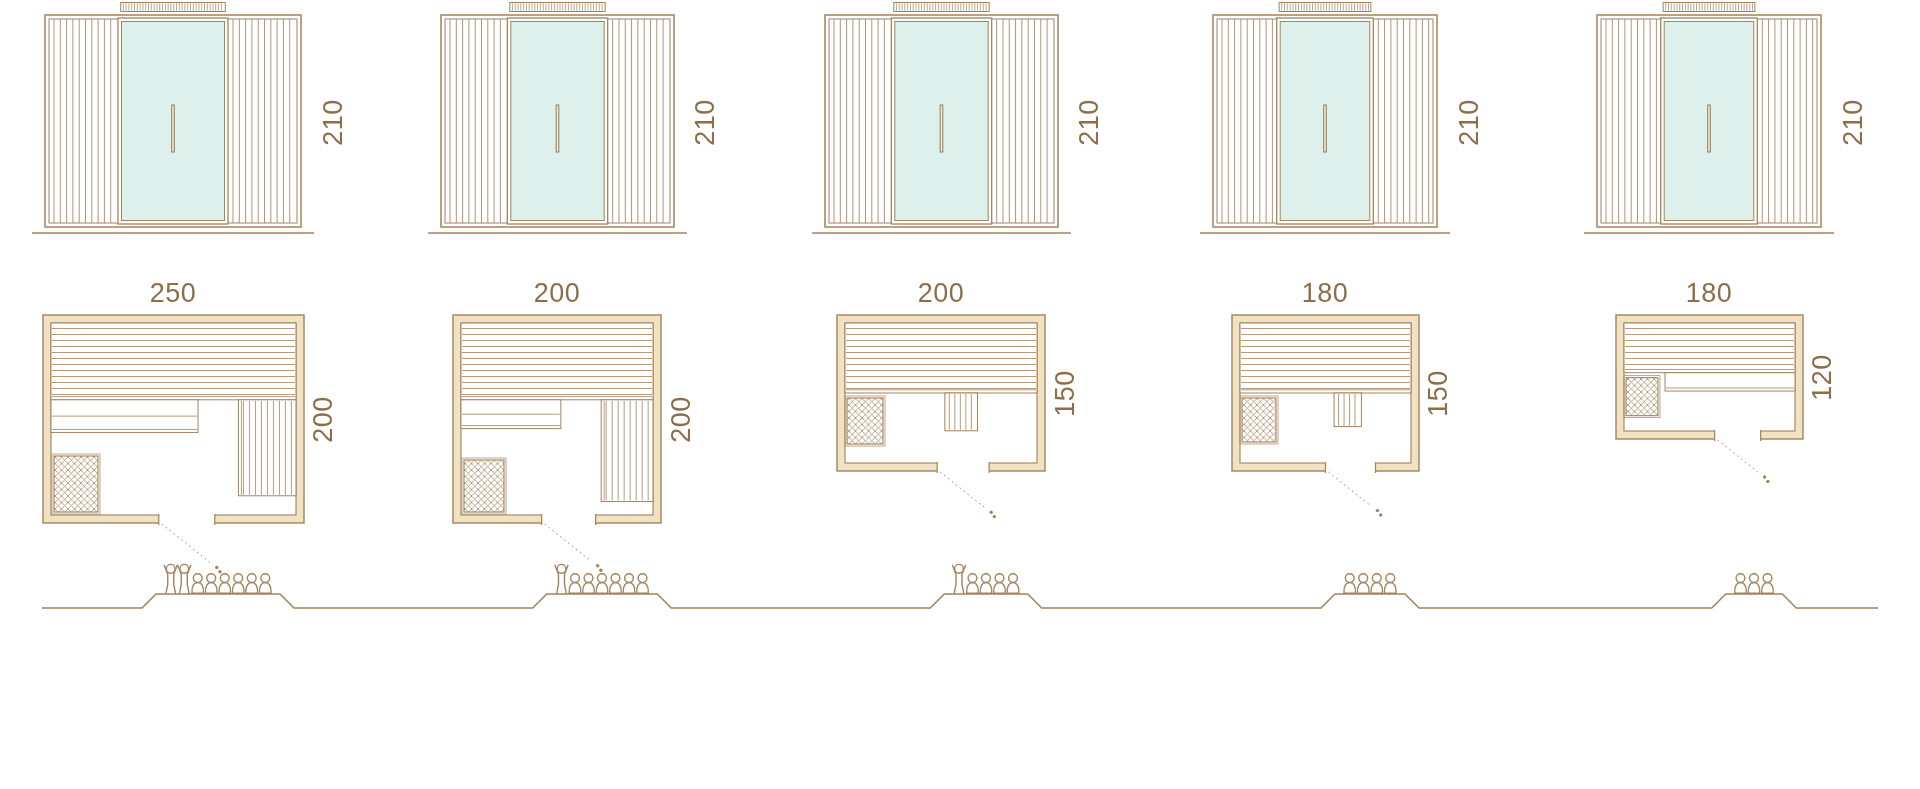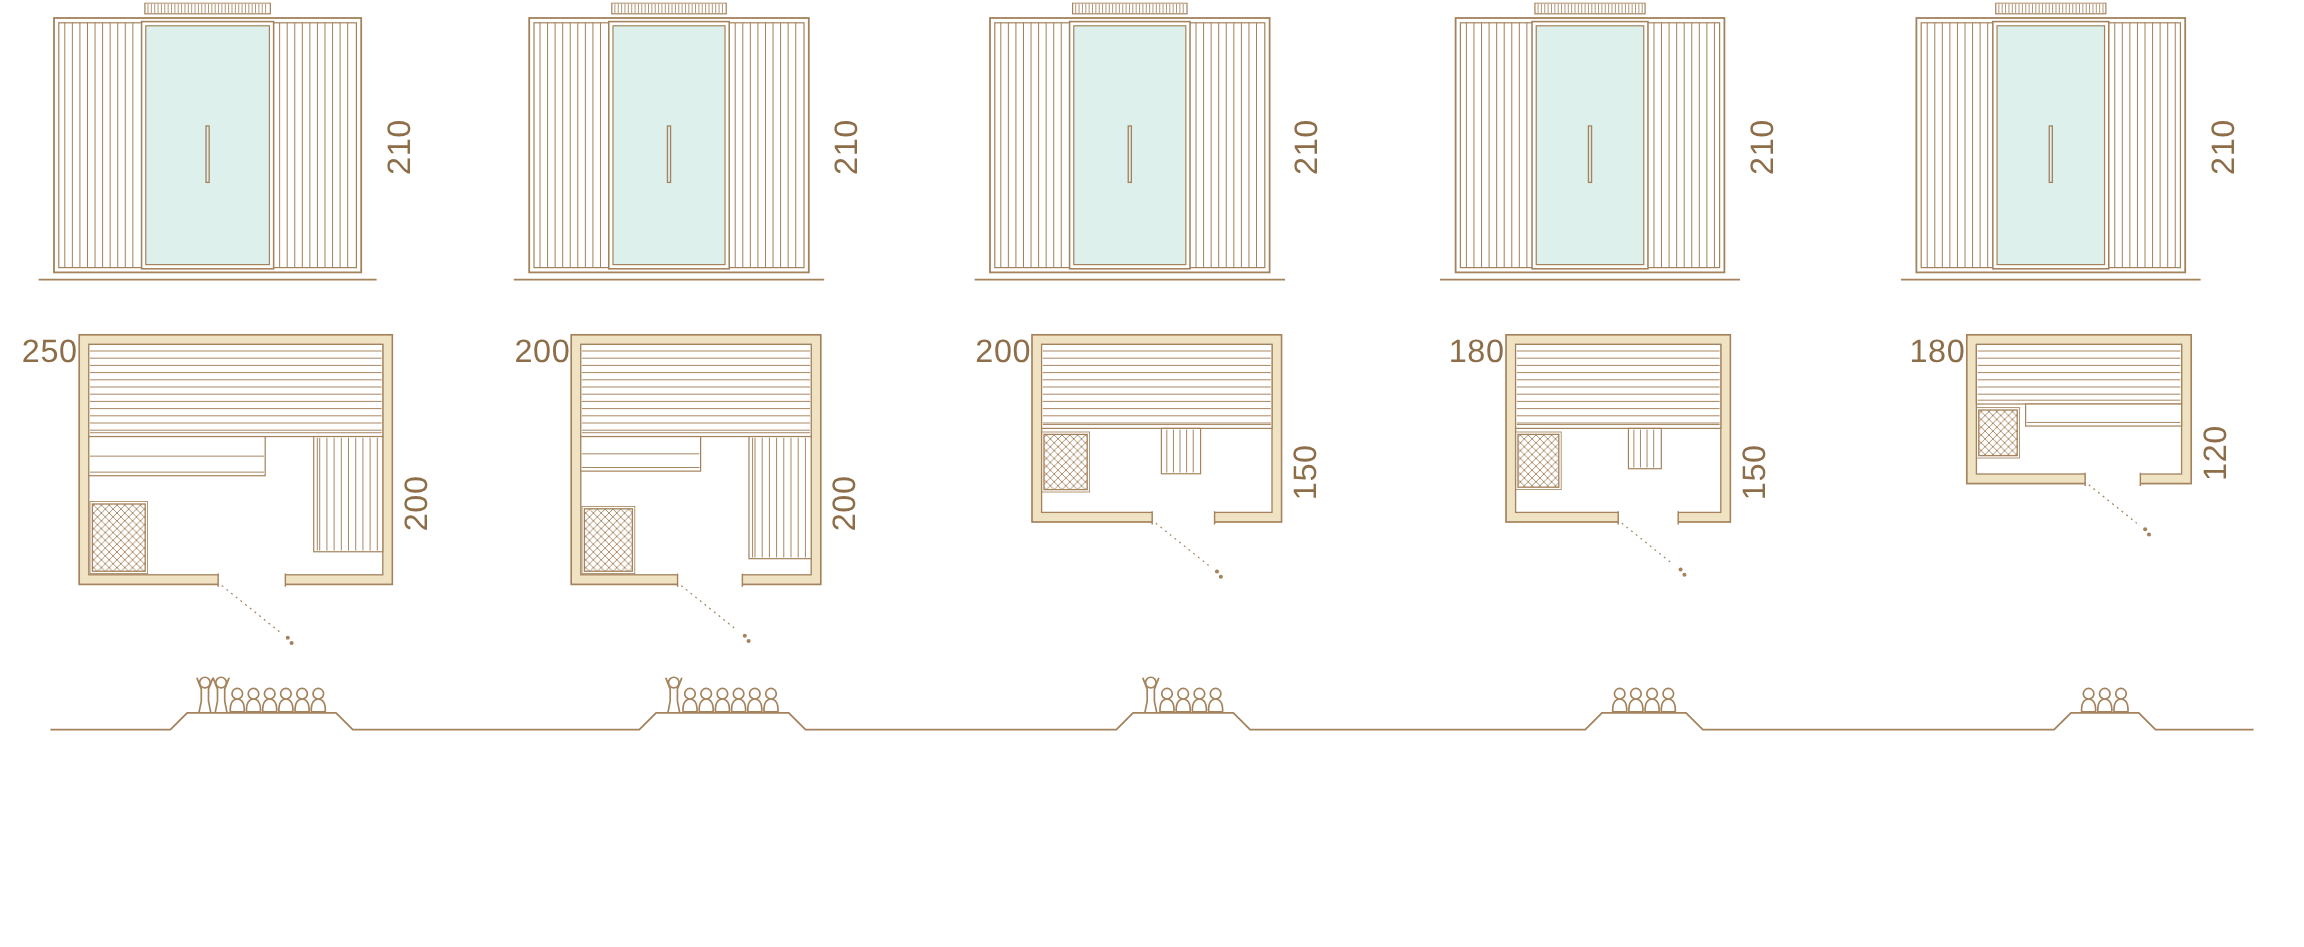--- a/index.html
+++ b/index.html
@@ -4,21 +4,21 @@
 <title>Sauna cabin size chart</title>
 <style>
   *{margin:0;padding:0;box-sizing:border-box;}
   html,body{background:#fff;}
   body{font-family:"Liberation Sans", sans-serif;}
   .board{position:relative;width:1920px;height:789px;overflow:hidden;background:#fff;}
   .columns{position:absolute;top:0;left:0;width:1920px;display:flex;}
   .column{width:384px;display:flex;flex-direction:column;align-items:center;padding-top:2px;}
   .elev-row{display:flex;align-items:center;}
   .plan-row{display:flex;align-items:flex-start;margin-top:36px;}
-  .plan-col{display:flex;flex-direction:row;align-items:flex-start;}
+  .plan-col{display:flex;flex-direction:column;align-items:center;}
   .hlabel{height:36px;display:flex;align-items:flex-end;justify-content:center;
           font-size:27px;color:var(--dim-text,#8d6e49);padding-bottom:5px;letter-spacing:.5px;}
   .vlabel{width:38px;display:flex;align-items:center;justify-content:center;}
   .vlabel span{display:block;transform:rotate(-90deg);white-space:nowrap;
           font-size:27px;color:var(--dim-text,#8d6e49);letter-spacing:.5px;}
   .ground-strip{position:absolute;left:0;top:510px;}
 </style>
 </head>
 <body>
 

